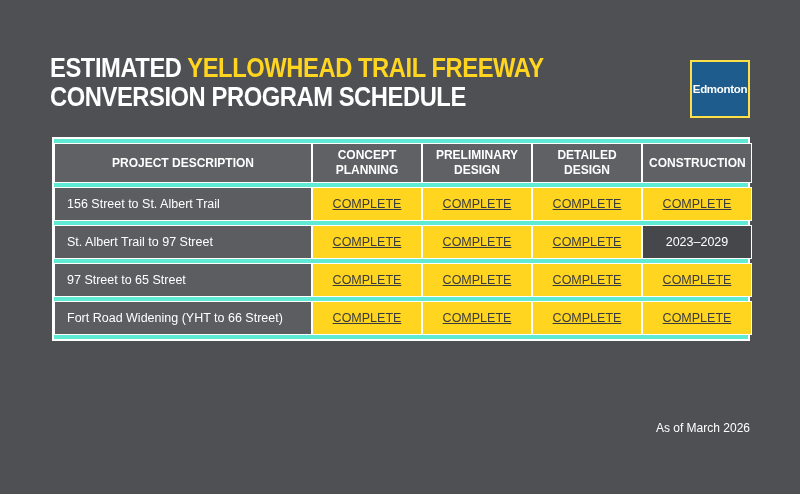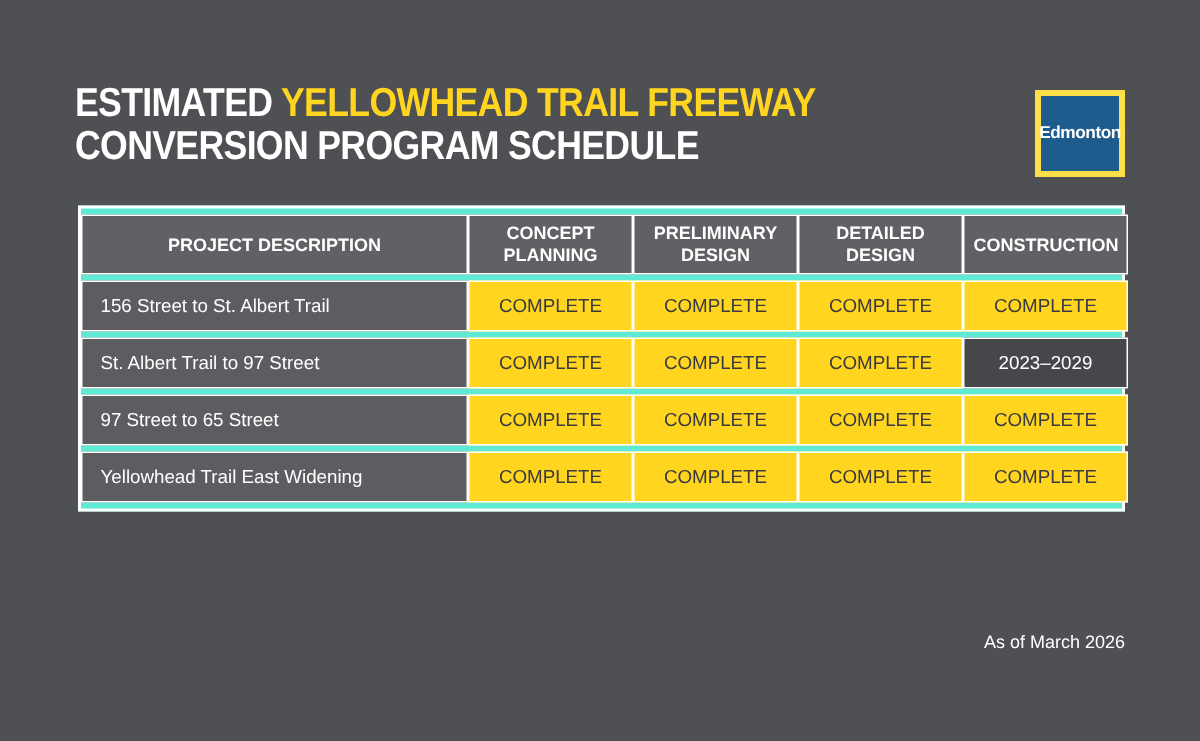--- a/index.html
+++ b/index.html
@@ -19,21 +19,21 @@
     transform: scaleX(0.88); transform-origin: left top;
     white-space: nowrap;
   }
   .title-highlight { color: #FFD520; }
 
   
   .logo {
     position: absolute; left: 690px; top: 60px;
     width: 60px; height: 58px;
     background: #1D5C8C;
-    border: 4px solid #fde047;
+    border: 2px solid #fde047;
     display: flex; align-items: center; justify-content: center;
   }
   .logo span {
     color: #FFFFFF; font-size: 11.5px; font-weight: bold; letter-spacing: -0.3px;
   }
 
   
   .table-wrap {
     position: absolute; left: 52px; top: 137px; width: 698px;
     border: 2px solid #FFFFFF;
@@ -56,21 +56,21 @@
     color: #FFFFFF;
     font-size: 12px; font-weight: bold;
     line-height: 1.25;
     padding: 2px 6px;
   }
   td { height: 34px; font-size: 12.5px; }
   td.project {
     background: #5C5D61; color: #FFFFFF;
     text-align: left; padding-left: 12px;
   }
-  td.complete { background: #FFD520; color: #3A3B3E; }
+  td.complete { background: #FFD520; color: #3A3B3E; text-decoration: underline; }
   td.dark { background: #46474B; color: #FFFFFF; }
 
   .footer-note {
     position: absolute; left: 52px; top: 421px; width: 698px;
     text-align: right; color: #FFFFFF; font-size: 12px;
   }
 </style>
 </head>
 <body>
 
@@ -119,21 +119,21 @@
           <td class="dark">2023–2029</td>
         </tr>
         <tr>
           <td class="project">97 Street to 65 Street</td>
           <td class="complete">COMPLETE</td>
           <td class="complete">COMPLETE</td>
           <td class="complete">COMPLETE</td>
           <td class="complete">COMPLETE</td>
         </tr>
         <tr>
-          <td class="project">Yellowhead Trail East Widening</td>
+          <td class="project">Fort Road Widening (YHT to 66 Street)</td>
           <td class="complete">COMPLETE</td>
           <td class="complete">COMPLETE</td>
           <td class="complete">COMPLETE</td>
           <td class="complete">COMPLETE</td>
         </tr>
       </tbody>
     </table>
   </div>
 
   <div class="footer-note">As of March 2026</div>

